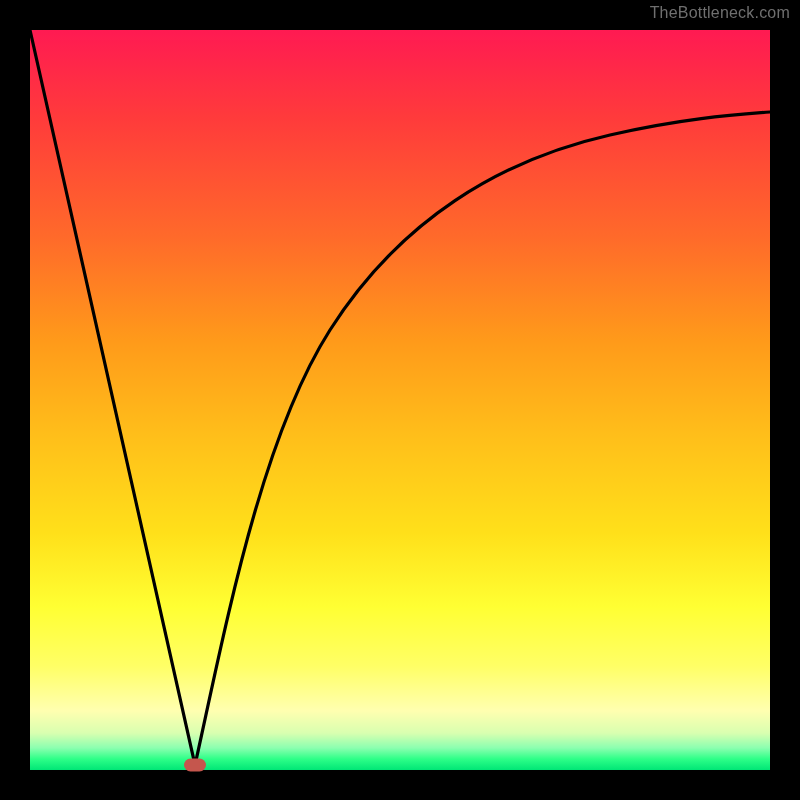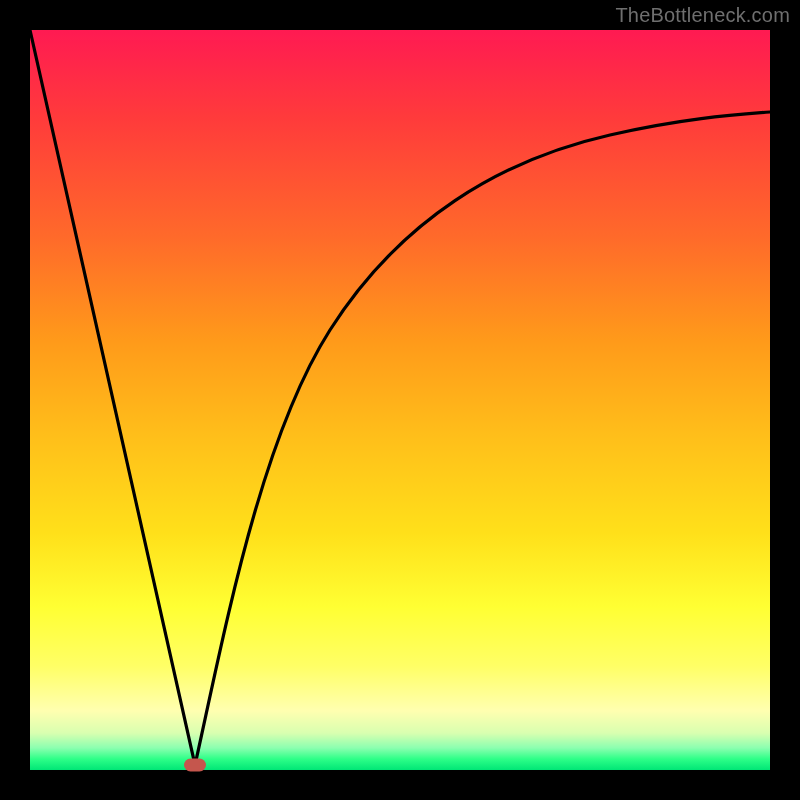--- a/index.html
+++ b/index.html
@@ -53,21 +53,21 @@
     height: 13px;
     background: #c5564d;
     border-radius: 7px;
     transform: translate(-50%, -50%);
   }
   .watermark {
     position: absolute;
     top: 4px;
     right: 10px;
     color: #6f6f6f;
-    font-size: 20px;
+    font-size: 16px;
     letter-spacing: 0.2px;
     font-weight: 500;
   }
 </style>
 </head>
 <body>
 
 <div class="frame">
 
   <div class="plot-area">

